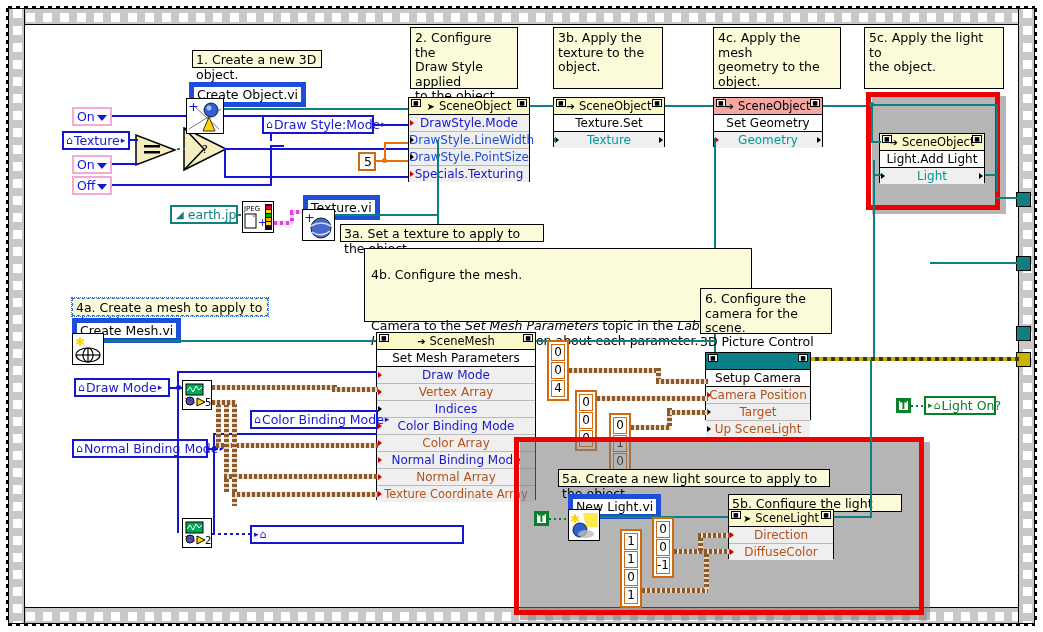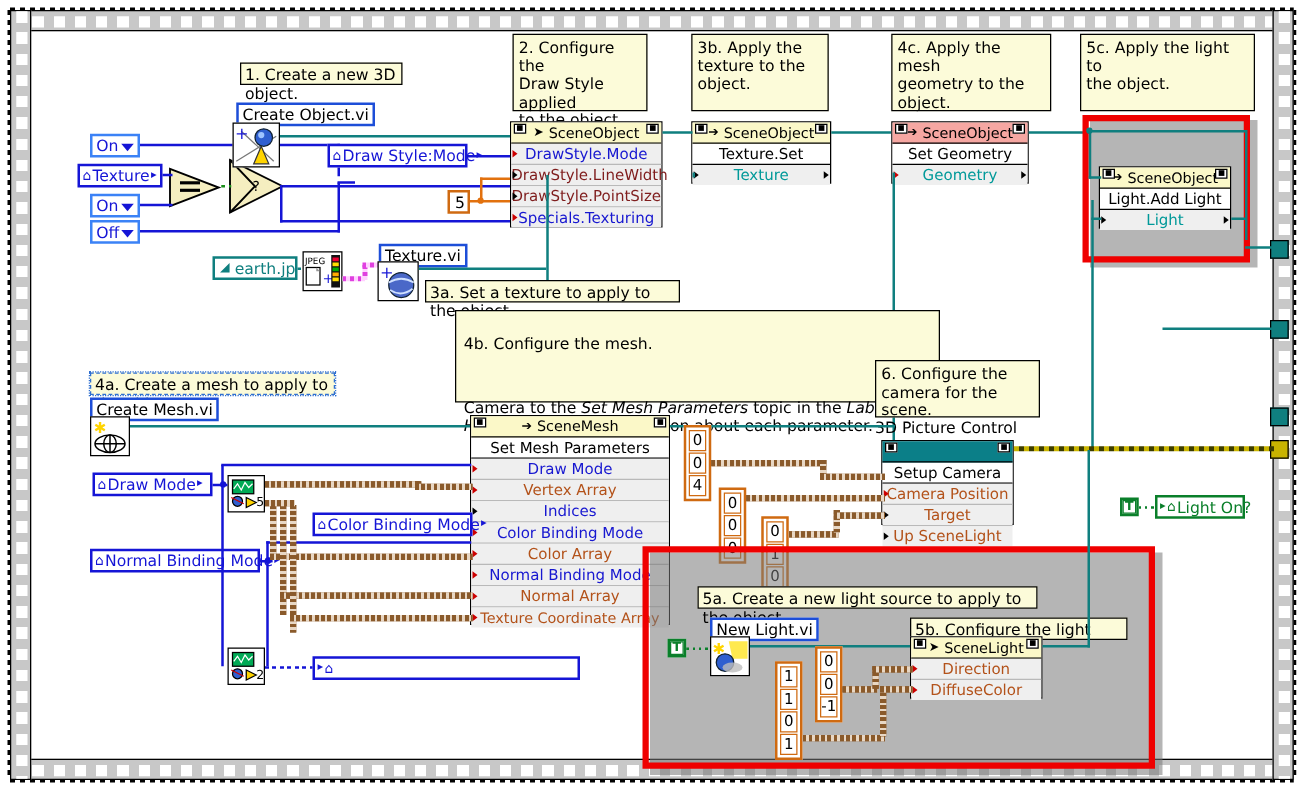--- a/index.html
+++ b/index.html
@@ -24,49 +24,49 @@
   .inner-white{position:absolute;left:26px;top:26px;width:991px;height:580px;background:#fff;}
 
   
   .cmt{position:absolute;background:#fcfbd9;border:1px solid #000;
     font-size:12.5px;line-height:14.5px;color:#000;padding:3px 4px;box-sizing:border-box;white-space:pre-line;}
   .cmt.one{padding:1px 3px;line-height:15px;}
   .cmt i{font-style:italic;}
   .cmt.sel{border:1px dashed #2f6fd0;outline:1px dotted #2f6fd0;}
 
   .label{position:absolute;font-size:12.5px;color:#000;white-space:nowrap;}
-  .vitag{position:absolute;background:#fff;border:2px solid #1d4ed8;font-size:12.5px;
+  .vitag{position:absolute;background:#fff;border:5px solid #1d4ed8;font-size:12.5px;
     padding:0 3px;white-space:nowrap;line-height:15px;}
 
   
   .pnode{position:absolute;border:1px solid #000;background:#fff;box-sizing:border-box;}
   .pnode .ttl{display:flex;align-items:center;justify-content:center;gap:4px;
     background:#fbf8c8;border-bottom:1px solid #000;font-size:11.5px;height:16px;position:relative;}
   .pnode .ttl.red{background:#f6a7a2;}
   .pnode .ttl .gl{position:absolute;left:2px;top:1px;font-size:6px;line-height:6px;color:#000;
     border:1px solid #000;padding:0 1px;background:#fff;}
   .pnode .ttl .gr{position:absolute;right:2px;top:1px;font-size:6px;line-height:6px;color:#000;
     border:1px solid #000;padding:0 1px;background:#fff;}
   .pnode .ttl .ar{font-size:10px;}
   .pnode .sub{text-align:center;font-size:12px;height:16px;line-height:16px;border-bottom:1px solid #000;background:#fff;}
   .pnode .row{position:relative;text-align:center;font-size:12px;height:16px;line-height:16px;
     background:#efefef;border-bottom:1px solid #b9b9b9;}
   .pnode .row:last-child{border-bottom:none;}
   .pnode .row.blue{color:#1717d0;}
-  .pnode .row.orange{color:#7f1d1d;}
+  .pnode .row.orange{color:#1d4ed8;}
   .pnode .row.brown{color:#b3521a;}
   .pnode .row.teal{color:#009999;}
   .pnode .row .tl{position:absolute;left:1px;top:5px;width:0;height:0;
     border-left:4px solid #000;border-top:3px solid transparent;border-bottom:3px solid transparent;}
   .pnode .row .tl.red{border-left-color:#cc0000;}
   .pnode .row .tr{position:absolute;right:1px;top:5px;width:0;height:0;
     border-left:4px solid #000;border-top:3px solid transparent;border-bottom:3px solid transparent;}
 
   
-  .enum{position:absolute;border:2px solid #3b82f6;background:#fff;color:#1515d6;
+  .enum{position:absolute;border:2px solid #f9a8d4;background:#fff;color:#1515d6;
     font-size:12.5px;height:19px;line-height:16px;box-sizing:border-box;padding:0 3px;white-space:nowrap;}
   .enum .cv{position:absolute;right:3px;top:6px;width:0;height:0;
     border-left:5px solid #1515d6;border-right:5px solid #1515d6;border-top:6px solid #1515d6;
     border-left-color:transparent;border-right-color:transparent;}
   .term{position:absolute;border:2px solid #1515d6;background:#fff;color:#1515d6;
     font-size:12.5px;height:19px;line-height:15px;box-sizing:border-box;padding:0 2px;white-space:nowrap;display:flex;align-items:center;gap:1px;}
   .term.green{border-color:#0a7f2a;color:#0a7f2a;}
   .term .home{font-size:11px;}
   .term .play{font-size:9px;}
 

